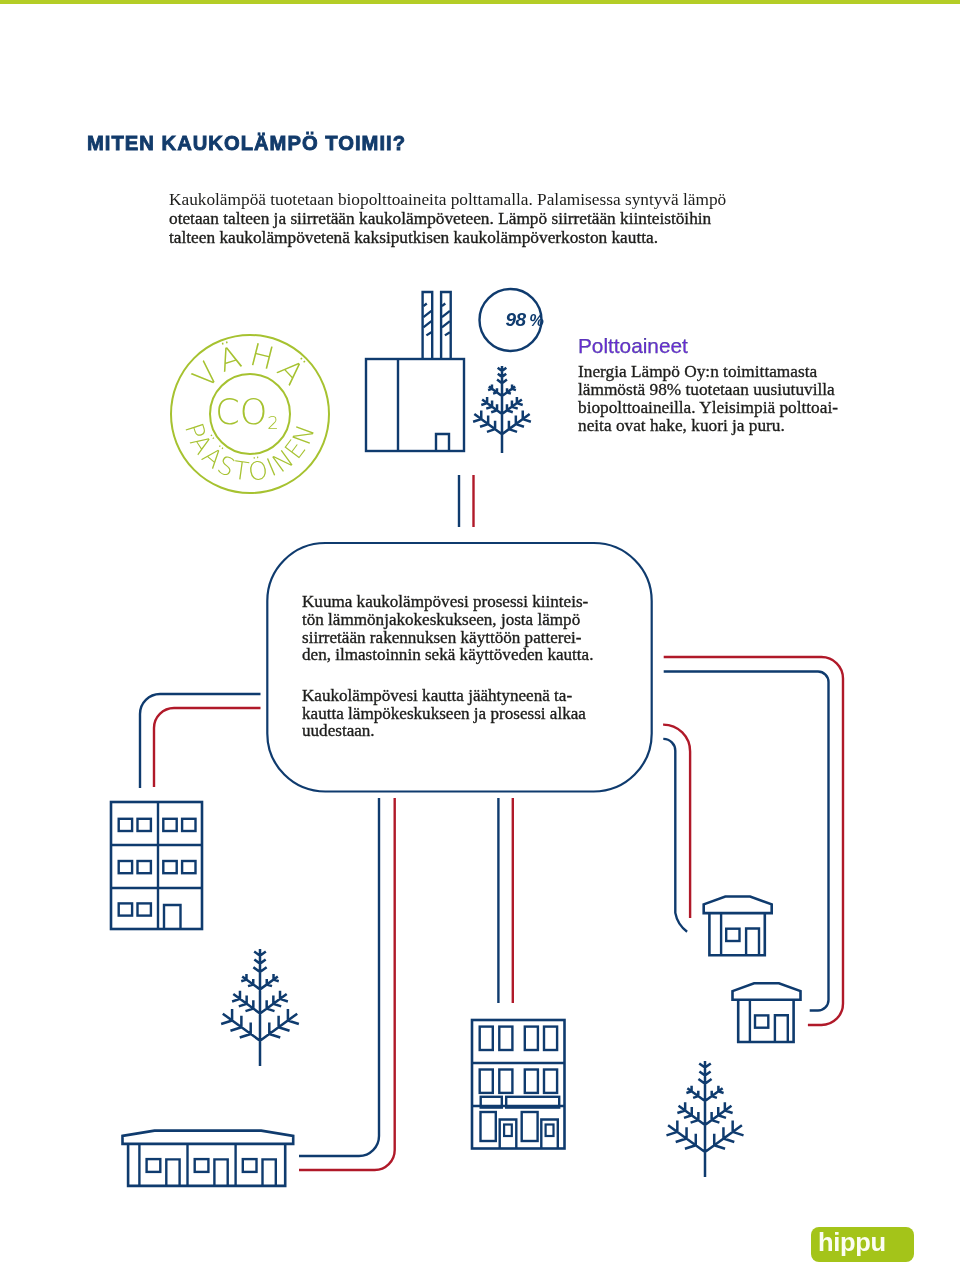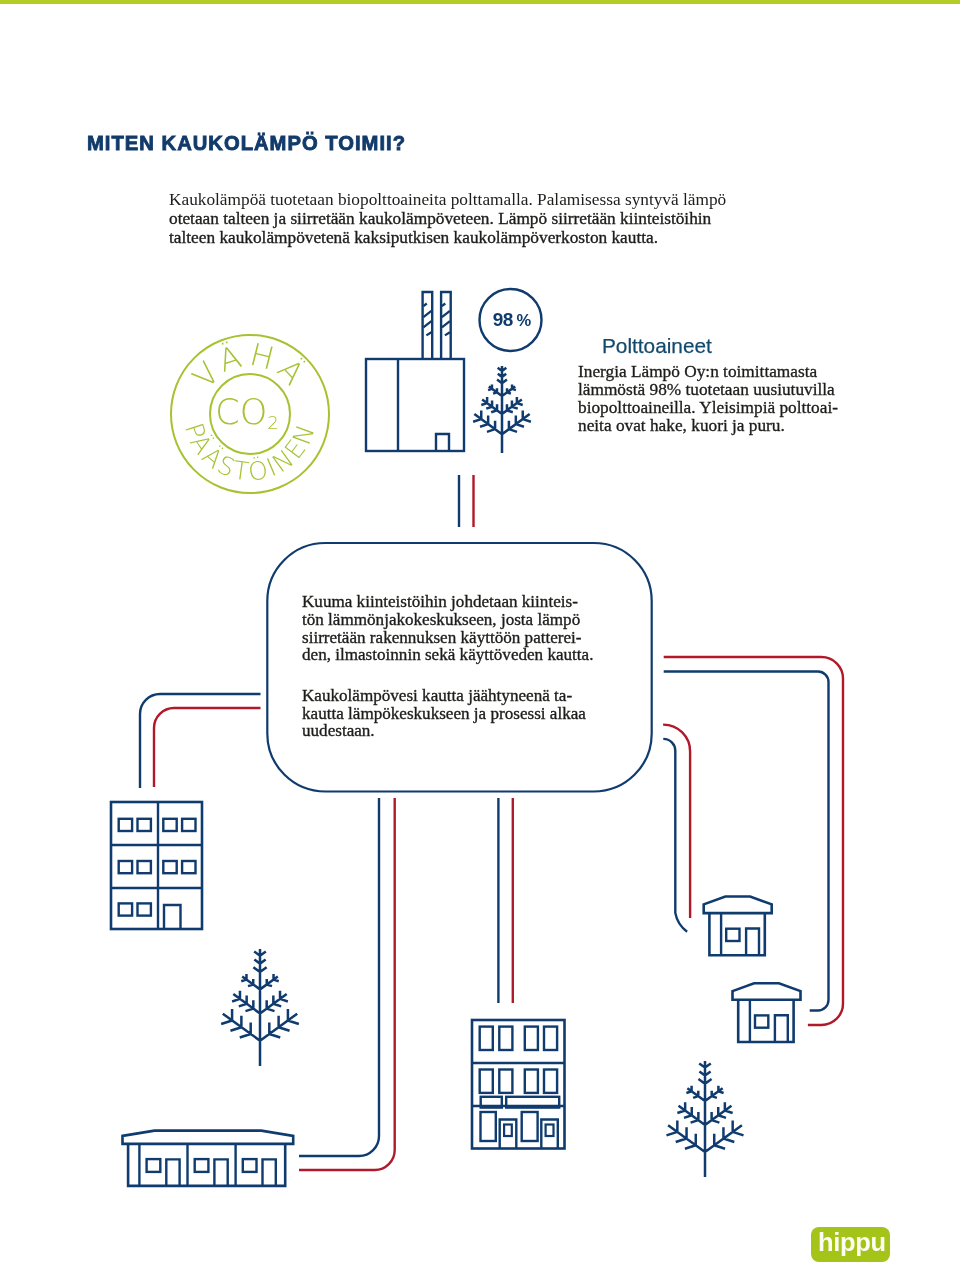--- a/index.html
+++ b/index.html
@@ -11,34 +11,34 @@
 
   #title{position:absolute;left:87px;top:132px;font-size:20.2px;font-weight:bold;
          color:#123b6b;letter-spacing:1.02px;white-space:nowrap;
          -webkit-text-stroke:0.85px #123b6b;}
 
   .tline{position:absolute;white-space:nowrap;left:0;font-family:Liberation Serif, serif;}
   .sb{-webkit-text-stroke:0.35px #1d1d1b;}
 
   #intro{position:absolute;left:169px;top:190px;font-size:17.3px;color:#1d1d1b;line-height:19px;}
 
-  #fuelhead{position:absolute;left:578px;top:334px;font-size:20.8px;color:#0c4a6e;white-space:nowrap;margin-left:24px;
+  #fuelhead{position:absolute;left:578px;top:334px;font-size:20.8px;color:#6d28d9;white-space:nowrap;
             -webkit-text-stroke:0.25px #2c4f6e;}
   #fuelbody{position:absolute;left:578px;top:362px;font-size:17.3px;color:#1d1d1b;
             -webkit-text-stroke:0.32px #1d1d1b;}
 
   #cardtext{position:absolute;left:302px;top:592px;font-size:17.1px;color:#1d1d1b;
             -webkit-text-stroke:0.35px #1d1d1b;}
 
-  #pct{position:absolute;left:480px;top:310px;width:63px;text-align:center;
-       font-size:19px;font-weight:bold;color:#0f3b6e;letter-spacing:-0.4px;line-height:20px;}
+  #pct{position:absolute;left:480px;top:310px;width:63px;text-align:right;
+       font-size:19px;font-weight:bold;color:#0f3b6e;letter-spacing:-0.4px;line-height:20px;font-style:italic;}
   #pct .pc{font-size:16.5px;letter-spacing:-1px;}
 
   #logo{position:absolute;left:811px;top:1227px;width:79px;height:35px;background:#a4c419;
-        border-radius:8px;}
+        border-radius:8px;padding-left:24px;}
   #logo span{position:absolute;left:7px;top:-1px;font-size:25.5px;line-height:33px;color:#fcfdf3;
              font-weight:bold;letter-spacing:-0.35px;}
   svg.layer{position:absolute;left:0;top:0;width:960px;height:1264px;overflow:visible;}
 </style>
 </head>
 <body>
 
 <div id="page">
   <div class="topbar"></div>
   <div id="title">MITEN KAUKOLÄMPÖ TOIMII?</div>
@@ -51,21 +51,21 @@
 
   <div id="fuelhead">Polttoaineet</div>
   <div id="fuelbody">
     <span class="tline" style="top:0px">Inergia Lämpö Oy:n toimittamasta</span>
     <span class="tline" style="top:18px">lämmöstä 98% tuotetaan uusiutuvilla</span>
     <span class="tline" style="top:36px">biopolttoaineilla. Yleisimpiä polttoai-</span>
     <span class="tline" style="top:54px">neita ovat hake, kuori ja puru.</span>
   </div>
 
   <div id="cardtext">
-    <span class="tline" style="top:0px">Kuuma kiinteistöihin johdetaan kiinteis-</span>
+    <span class="tline" style="top:0px">Kuuma kaukolämpövesi prosessi kiinteis-</span>
     <span class="tline" style="top:17.8px">tön lämmönjakokeskukseen, josta lämpö</span>
     <span class="tline" style="top:35.6px">siirretään rakennuksen käyttöön patterei-</span>
     <span class="tline" style="top:53.4px">den, ilmastoinnin sekä käyttöveden kautta.</span>
     <span class="tline" style="top:93.8px">Kaukolämpövesi kautta jäähtyneenä ta-</span>
     <span class="tline" style="top:111.6px">kautta lämpökeskukseen ja prosessi alkaa</span>
     <span class="tline" style="top:129.4px">uudestaan.</span>
   </div>
 
   <svg class="layer" id="art" viewBox="0 0 960 1264">
     <defs>

